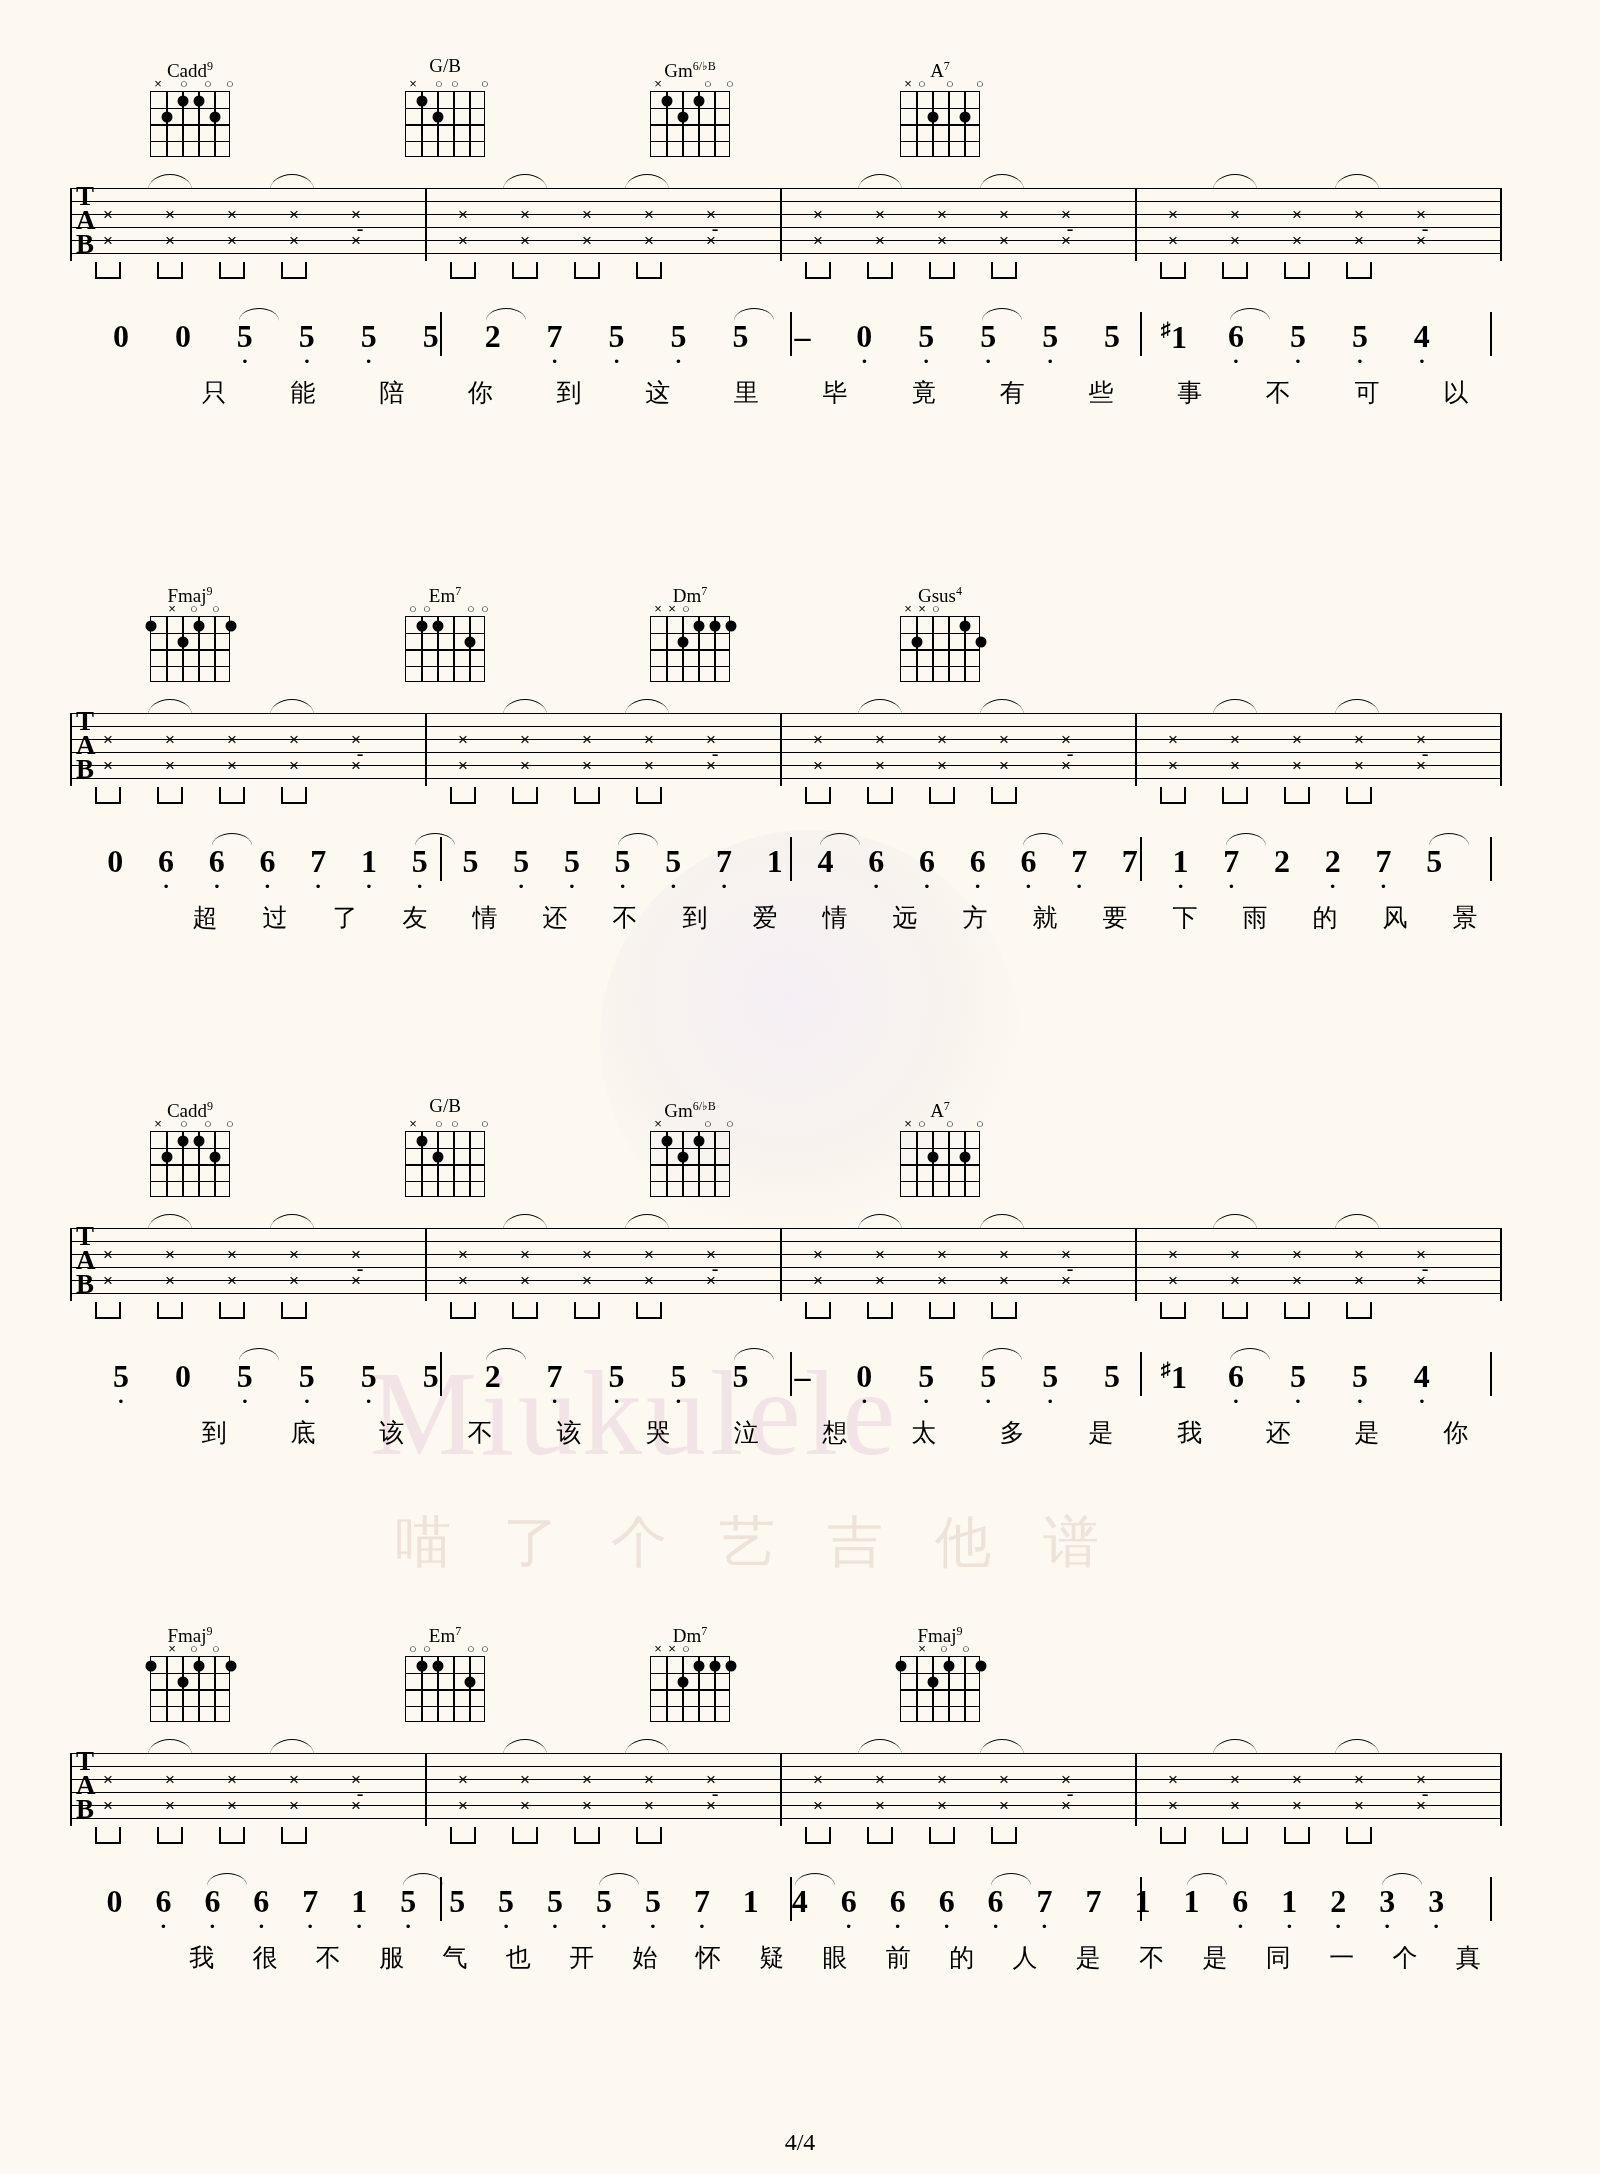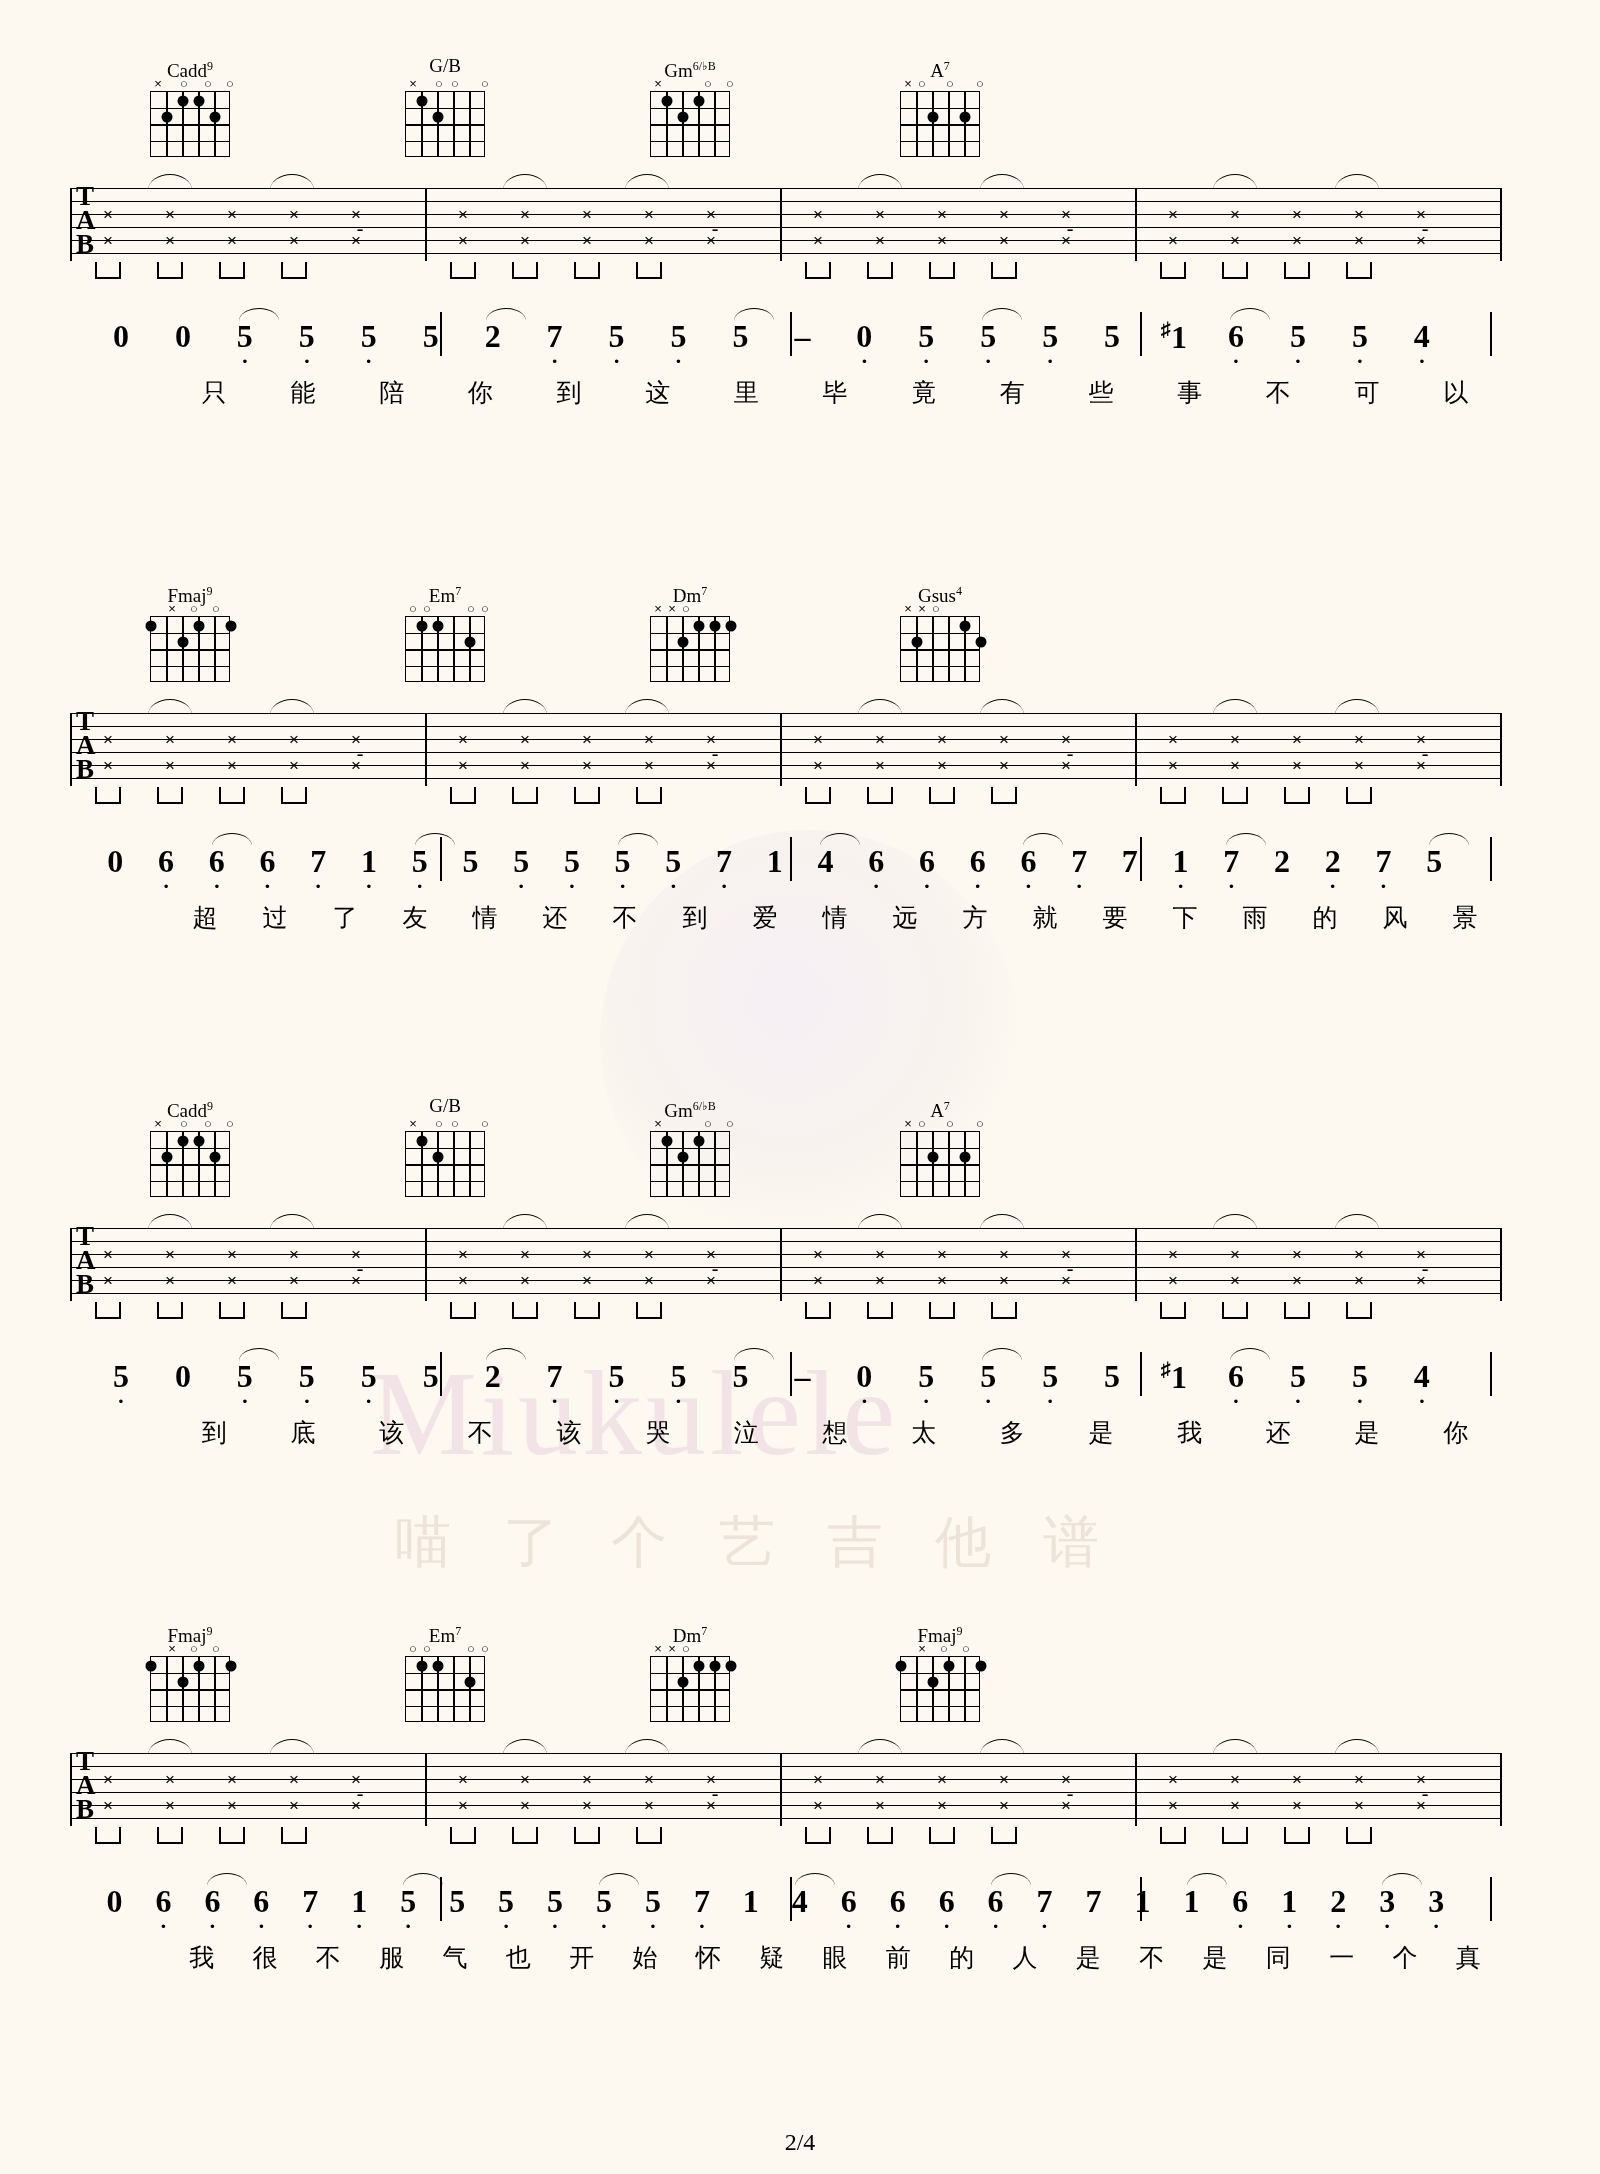--- a/index.html
+++ b/index.html
@@ -1096,14 +1096,14 @@
           <div class="ly" style="left: 1081.67px; top: 4px;">不</div>
           <div class="ly" style="left: 1145px; top: 4px;">是</div>
           <div class="ly" style="left: 1208.33px; top: 4px;">同</div>
           <div class="ly" style="left: 1271.67px; top: 4px;">一</div>
           <div class="ly" style="left: 1335px; top: 4px;">个</div>
           <div class="ly" style="left: 1398.33px; top: 4px;">真</div>
         </div>
       </div>
     </div>
 
-  <div class="pagenum">2/4</div>
+  <div class="pagenum">4/4</div>
 </div>
 
 </body></html>

